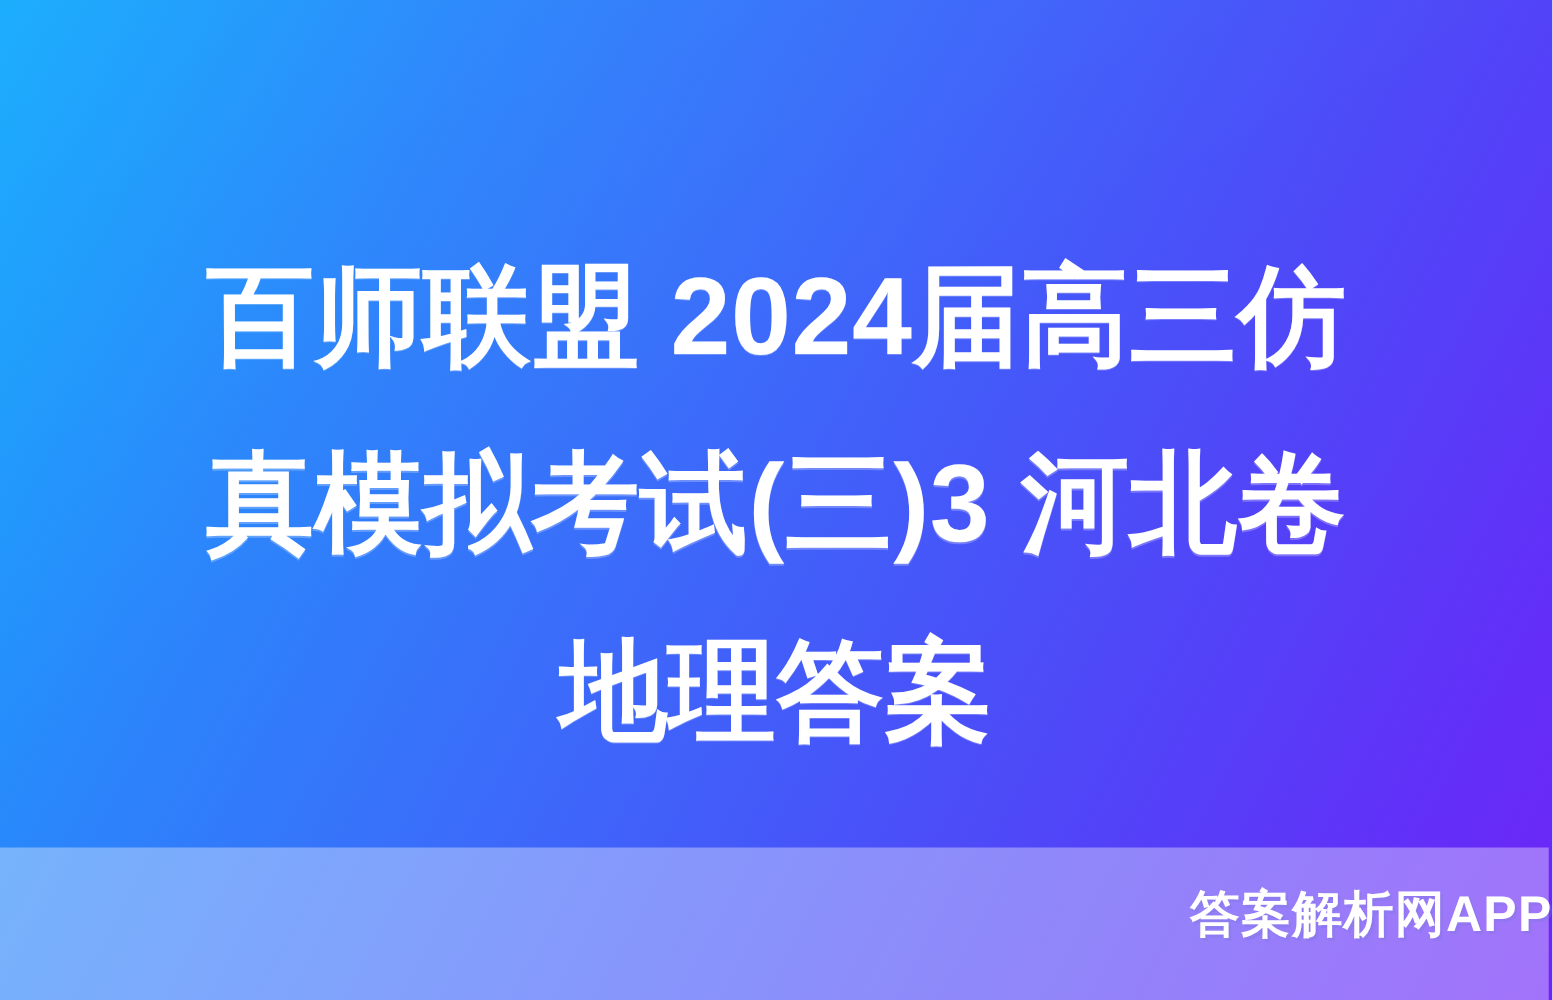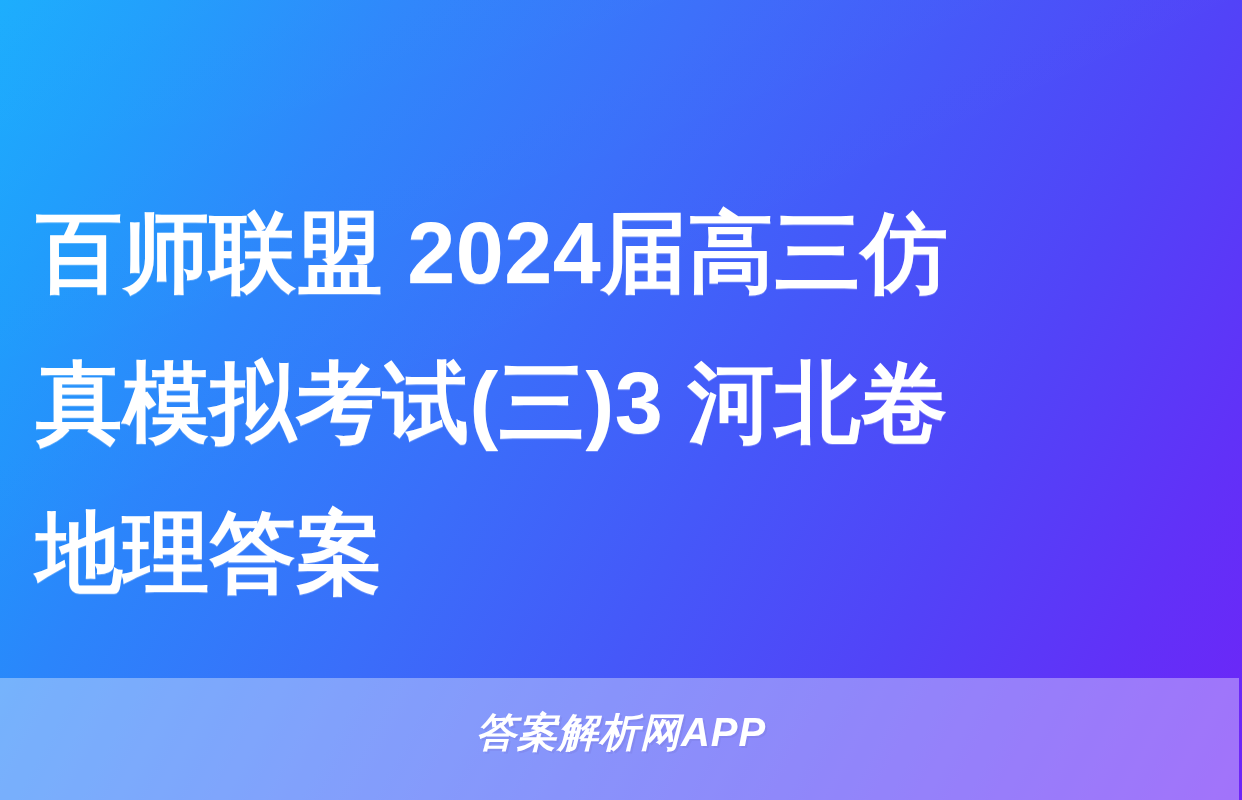--- a/index.html
+++ b/index.html
@@ -36,21 +36,21 @@
     background: linear-gradient(155deg, rgba(255,255,255,0.035) 0%, rgba(255,255,255,0) 45%);
     pointer-events: none;
   }
 
   .title-block {
     position: absolute;
     left: 0;
     right: 0;
     top: 178px;
     z-index: 2;
-    text-align: left;
+    text-align: center;
     padding: 0 24px;
     box-sizing: border-box;
   }
 
   .title-line {
     display: block;
     color: #ffffff;
     font-weight: 700;
     font-size: 88px;
     line-height: 150px;
@@ -71,25 +71,24 @@
     background: rgba(255, 255, 255, 0.36);
     z-index: 2;
   }
 
   .watermark {
     position: absolute;
     left: 0;
     right: 0;
     top: 706px;
     z-index: 3;
-    text-align: center;
+    text-align: right;
     color: #ffffff;
     font-size: 40px;
     font-weight: 700;
-    font-style: italic;
     letter-spacing: 1px;
     line-height: 52px;
     text-shadow: 2px 2px 0 rgba(120,120,220,0.30);
     white-space: nowrap;
   }
 </style>
 </head>
 <body>
 
 <div id="banner">

